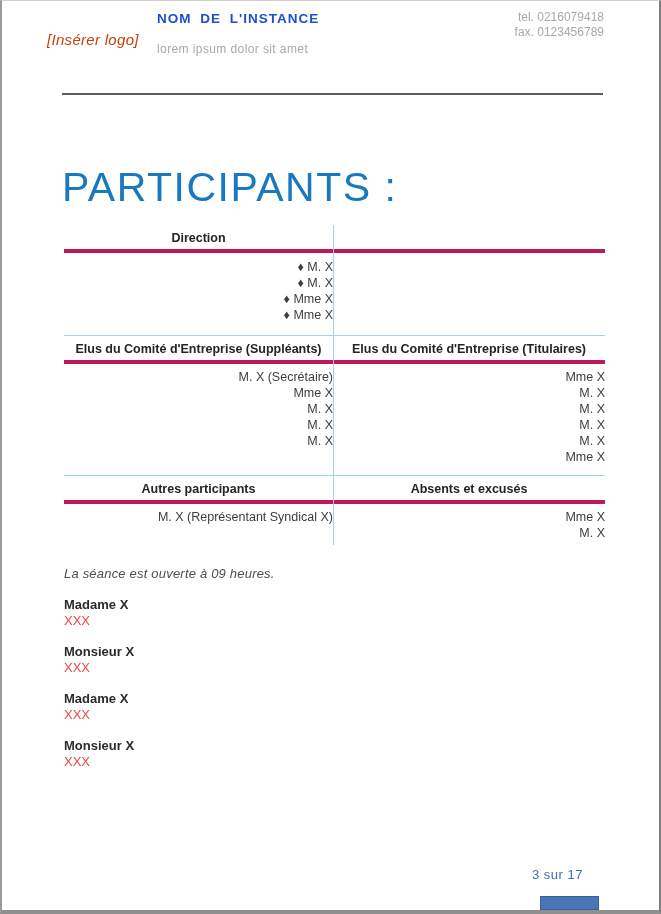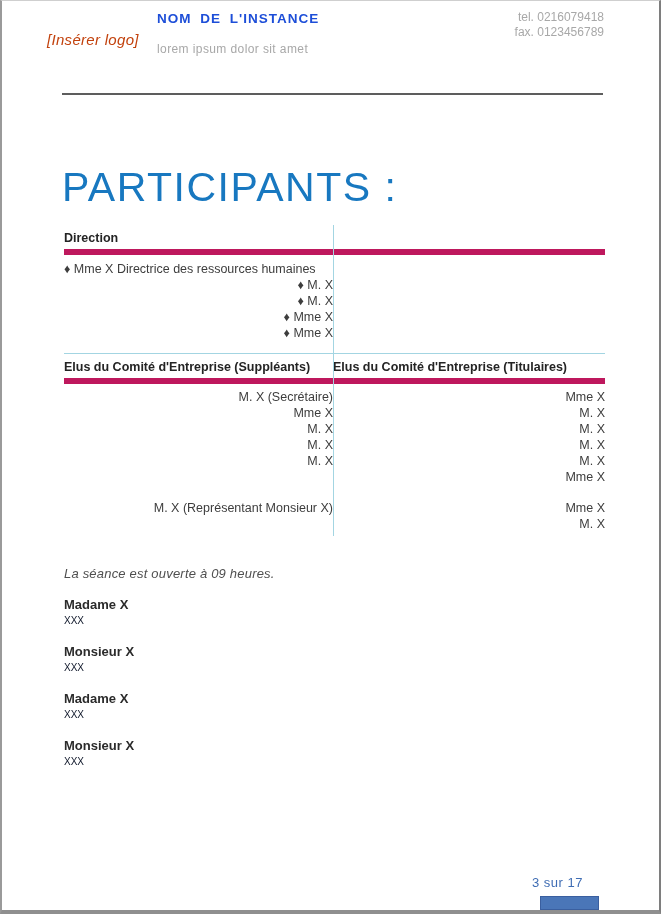--- a/index.html
+++ b/index.html
@@ -48,43 +48,43 @@
   .ptable {
     position: absolute; left: 62px; top: 224px; width: 541px;
     font-size: 12.5px; color: #3d3d3d;
   }
   .col-divider {
     position: absolute; left: 269px; top: 0; bottom: 0; width: 1px;
     background: #a3d5e2;
   }
   .trow { display: grid; grid-template-columns: 269px 1fr; }
   .trow .cell-right { padding-left: 8px; }
-  .hrow { border-bottom: 6px solid #be185d; }
+  .hrow { border-bottom: 4px solid #be185d; text-align: center; }
   .hrow .hcell { font-weight: bold; color: #242424; padding: 5px 0 3px; line-height: 16px; }
   .hrow-topline { border-top: 1px solid #a3d5e2; }
   .crow .ccell { padding: 6px 0 12px; line-height: 16px; }
   .crow-s2 .ccell { padding: 5px 0 10px; line-height: 16px; }
   .crow-s3 .ccell { padding: 5px 0 4px; line-height: 16px; }
   .item { line-height: 16px; text-align: right; }
   .item-justify { text-align: justify; width: 264px; }
 
   
   .opening-line {
     position: absolute; left: 62px; top: 565px;
     font-style: italic; font-size: 13px; color: #4f4f4f; letter-spacing: .2px;
   }
   .speeches { position: absolute; left: 62px; top: 596px; }
   .speech { margin-bottom: 15px; line-height: 16px; }
   .speech .speaker { font-weight: bold; font-size: 13px; color: #2b2b2b; }
-  .speech .speech-text { font-size: 10px; color: #0f172a; }
+  .speech .speech-text { font-size: 13px; color: #ef4444; }
 
   
   .page-indicator {
     position: absolute; right: 76px; top: 866px;
-    font-size: 13px; color: #3f6db4; letter-spacing: .5px; margin-top: 8px;
+    font-size: 13px; color: #3f6db4; letter-spacing: .5px;
   }
   .footer-bar {
     position: absolute; left: 538px; width: 59px; bottom: 0; height: 14px;
     background: #4a76b8; border: 1px solid #3a5f9f;
   }
 </style>
 </head>
 <body>
 
 <div class="page">
@@ -104,21 +104,20 @@
 
   <div class="ptable">
     <div class="col-divider"></div>
 
     <div class="trow hrow">
       <div class="hcell cell-left">Direction</div>
       <div class="hcell cell-right"></div>
     </div>
     <div class="trow crow">
       <div class="ccell cell-left">
-        <div class="item item-justify">♦ Mme X Directrice des ressources humaines</div>
         <div class="item">♦ M. X</div>
         <div class="item">♦ M. X</div>
         <div class="item">♦ Mme X</div>
         <div class="item">♦ Mme X</div>
       </div>
       <div class="ccell cell-right"></div>
     </div>
 
     <div class="trow hrow hrow-topline">
       <div class="hcell cell-right">Elus du Comité d'Entreprise (Suppléants)</div>
@@ -135,23 +134,27 @@
       <div class="ccell cell-right">
         <div class="item">Mme X</div>
         <div class="item">M. X</div>
         <div class="item">M. X</div>
         <div class="item">M. X</div>
         <div class="item">M. X</div>
         <div class="item">Mme X</div>
       </div>
     </div>
 
+    <div class="trow hrow hrow-topline">
+      <div class="hcell cell-left">Autres participants</div>
+      <div class="hcell cell-right">Absents et excusés</div>
+    </div>
     <div class="trow crow crow-s3">
       <div class="ccell cell-left">
-        <div class="item">M. X (Représentant Monsieur X)</div>
+        <div class="item">M. X (Représentant Syndical X)</div>
       </div>
       <div class="ccell cell-right">
         <div class="item">Mme X</div>
         <div class="item">M. X</div>
       </div>
     </div>
   </div>
 
   <div class="opening-line">La séance est ouverte à 09 heures.</div>
 

